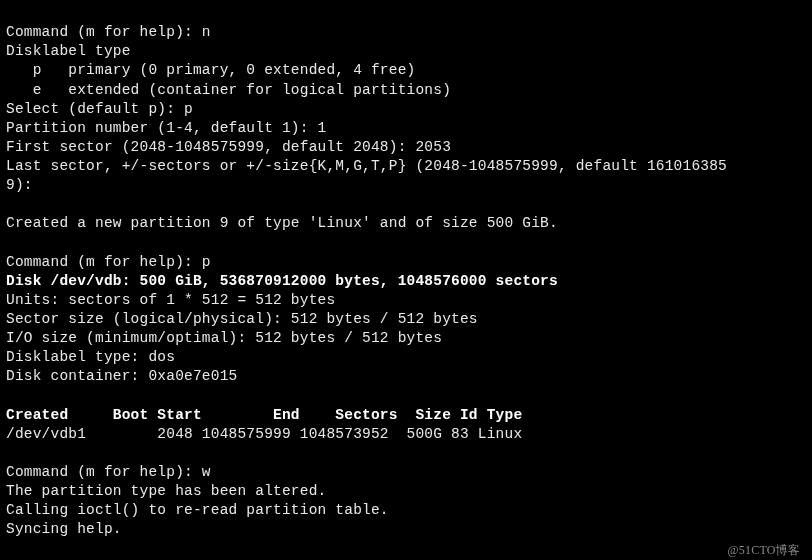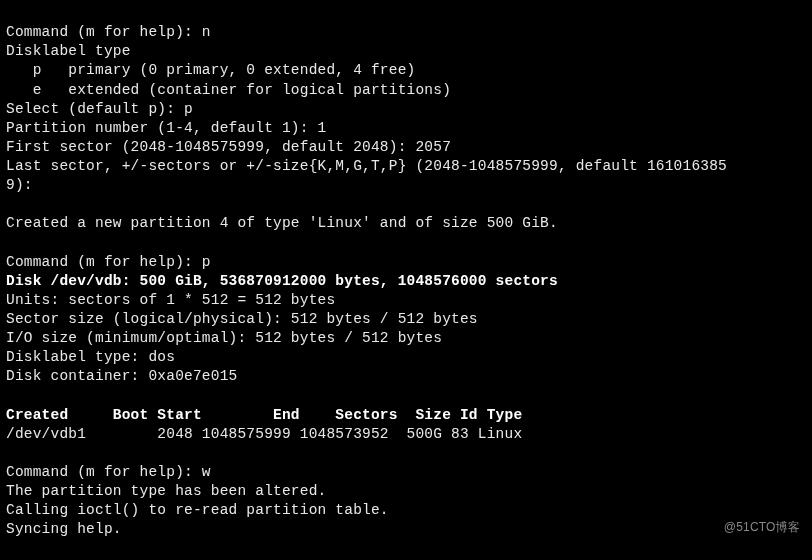--- a/index.html
+++ b/index.html
@@ -13,42 +13,42 @@
       height: 560px;
       overflow: hidden;
       padding: 4px 6px;
       position: relative;
       letter-spacing: 0.2px;
     }
     .term { white-space: pre; }
     .bold { font-weight: bold; color: #fff; }
     .watermark {
       position: absolute;
-      bottom: 24px;
+      bottom: 1px;
       right: 12px;
       color: #888;
       font-size: 12px;
-      font-family: Liberation Sans, sans-serif;
+      font-family: Liberation Serif, serif;
     }
   </style>
 </head>
 <body>
 
 <div class="term">
 <span><span>Command (m for help): </span><span>n</span></span>
 <span>Disklabel type</span>
 <span>   p   primary (0 primary, 0 extended, 4 free)</span>
 <span>   e   extended (container for logical partitions)</span>
 <span><span>Select (default p): </span><span>p</span></span>
 <span><span>Partition number (1-4, default 1): </span><span>1</span></span>
-<span><span>First sector (2048-1048575999, default 2048): </span><span>2057</span></span>
+<span><span>First sector (2048-1048575999, default 2048): </span><span>2053</span></span>
 <span>Last sector, +/-sectors or +/-size{K,M,G,T,P} (2048-1048575999, default 161016385</span>
 <span>9): </span>
 <span> </span>
-<span>Created a new partition 4 of type 'Linux' and of size 500 GiB.</span>
+<span>Created a new partition 9 of type 'Linux' and of size 500 GiB.</span>
 <span> </span>
 <span><span>Command (m for help): </span><span>p</span></span>
 <span class="bold">Disk /dev/vdb: 500 GiB, 536870912000 bytes, 1048576000 sectors</span>
 <span>Units: sectors of 1 * 512 = 512 bytes</span>
 <span>Sector size (logical/physical): 512 bytes / 512 bytes</span>
 <span>I/O size (minimum/optimal): 512 bytes / 512 bytes</span>
 <span>Disklabel type: dos</span>
 <span>Disk container: 0xa0e7e015</span>
 <span> </span>
 <span class="bold">Created     Boot Start        End    Sectors  Size Id Type</span>

